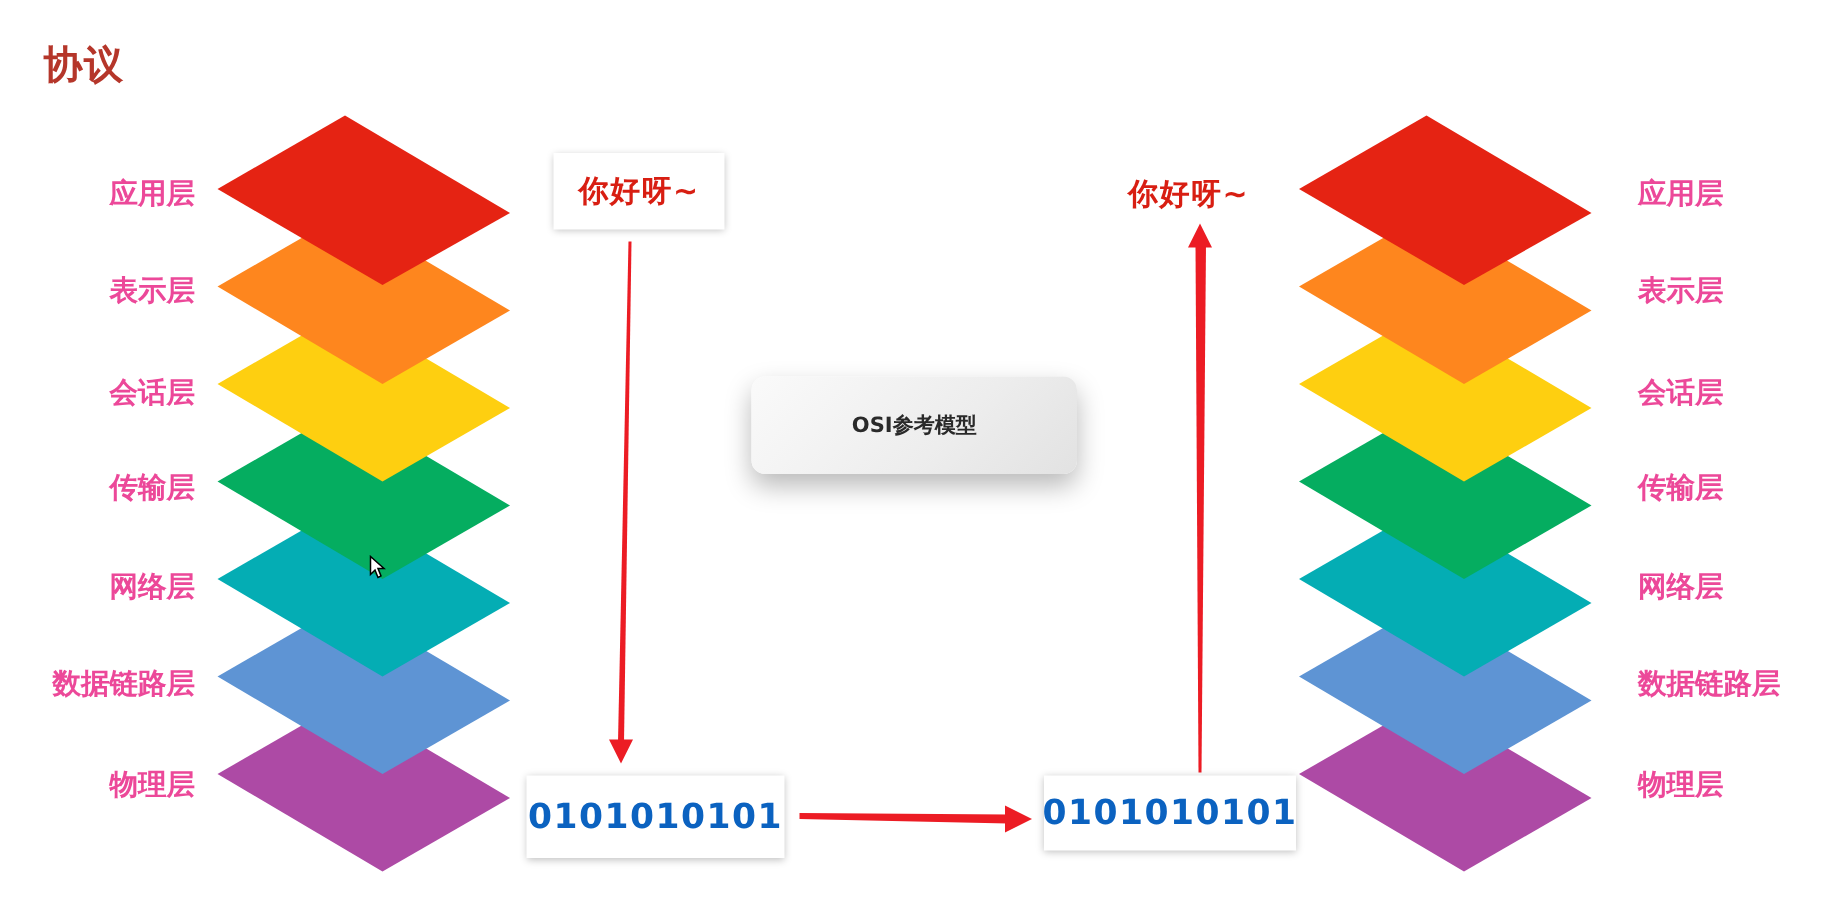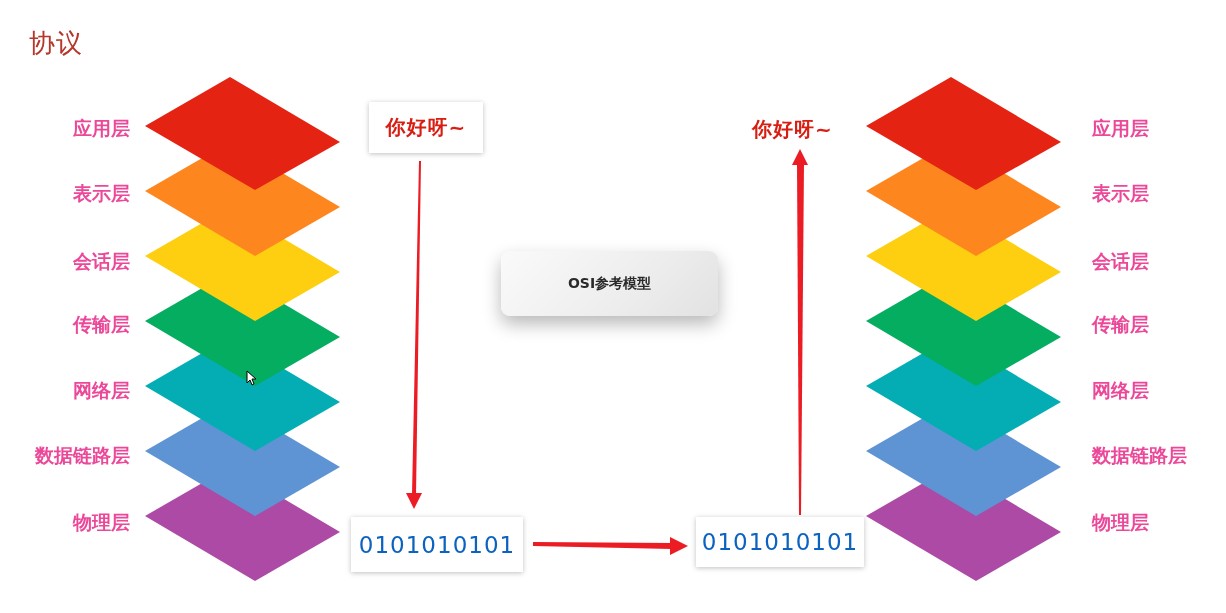--- a/index.html
+++ b/index.html
@@ -1,27 +1,27 @@
 <!DOCTYPE html>
 <html><head>
 <meta charset="utf-8">
 <style>
   html, body { margin:0; padding:0; }
   body { width:1226px; height:613px; background:#ffffff; position:relative; overflow:hidden;
          font-family:"DejaVu Sans", "Liberation Sans", sans-serif; }
-  .title { position:absolute; left:29px; top:26px; font-size:26px; font-weight:normal; color:#b5362a; letter-spacing:1px;text-align:center; }
+  .title { position:absolute; left:29px; top:26px; font-size:26px; font-weight:bold; color:#b5362a; letter-spacing:1px;text-align:center; }
   .layer-label { position:absolute; font-size:19px; font-weight:bold; color:#ec4899; white-space:nowrap; }
   .left-labels .layer-label { right:1096px; text-align:right; }
   .right-labels .layer-label { left:1092px; }
   svg.stack { position:absolute; top:0; left:0; }
   .msg-box { position:absolute; background:#fff; box-shadow:0 1px 5px rgba(0,0,0,0.25);
              display:flex; align-items:center; justify-content:center; }
   .msg-text { color:#d81e12; font-weight:bold; font-size:20px; letter-spacing:1px; }
   .msg-plain { position:absolute; color:#d81e12; font-weight:bold; font-size:20px; letter-spacing:1px; }
-  .bits { color:#0b62c0; font-weight:normal; font-size:23px; letter-spacing:1px; }
+  .bits { color:#0b62c0; font-weight:bold; font-size:23px; letter-spacing:1px; }
   .osi { position:absolute; left:501px; top:251px; width:217px; height:65px; border-radius:9px;
          background:linear-gradient(135deg,#fafafa 0%,#ededed 60%,#e2e2e2 100%);
          box-shadow:0 8px 18px rgba(0,0,0,0.28);
          display:flex; align-items:center; justify-content:center;
          font-size:14px; font-weight:bold; color:#2a2a2a; }
   .cursor { position:absolute; left:246px; top:370px; }
 </style>
 </head>
 <body>
 

